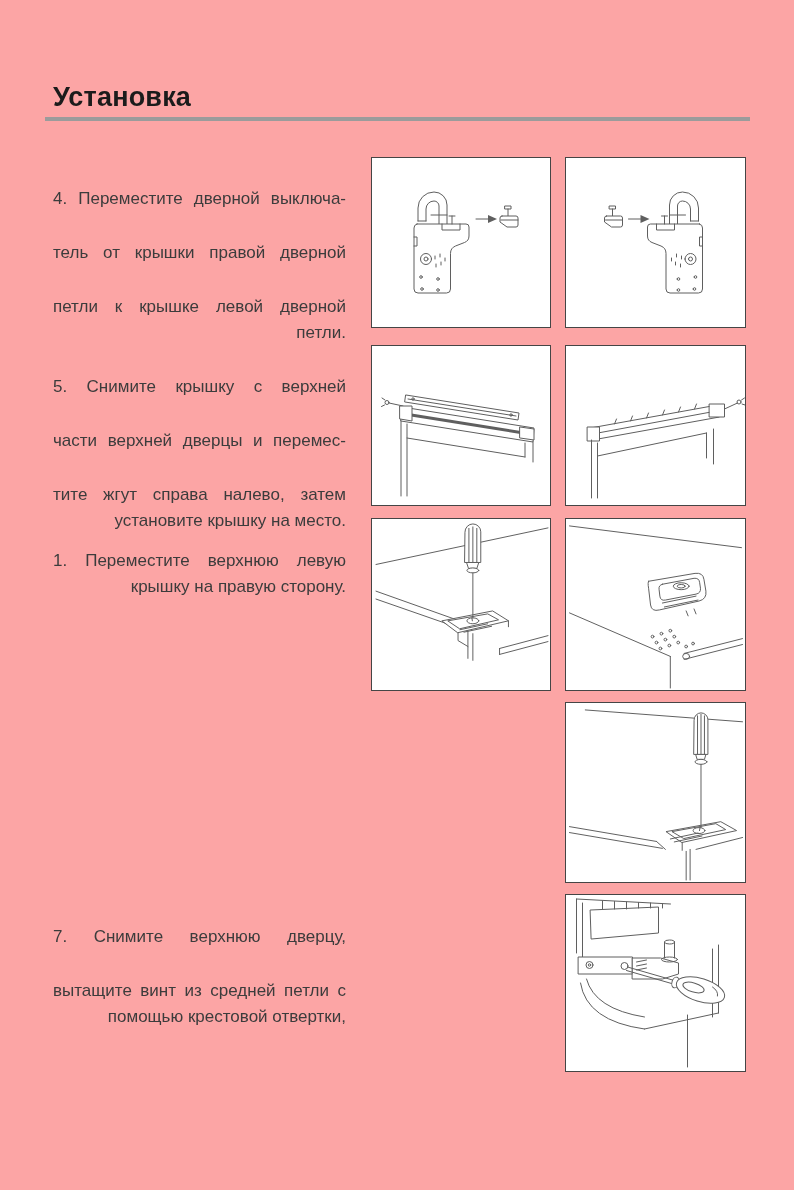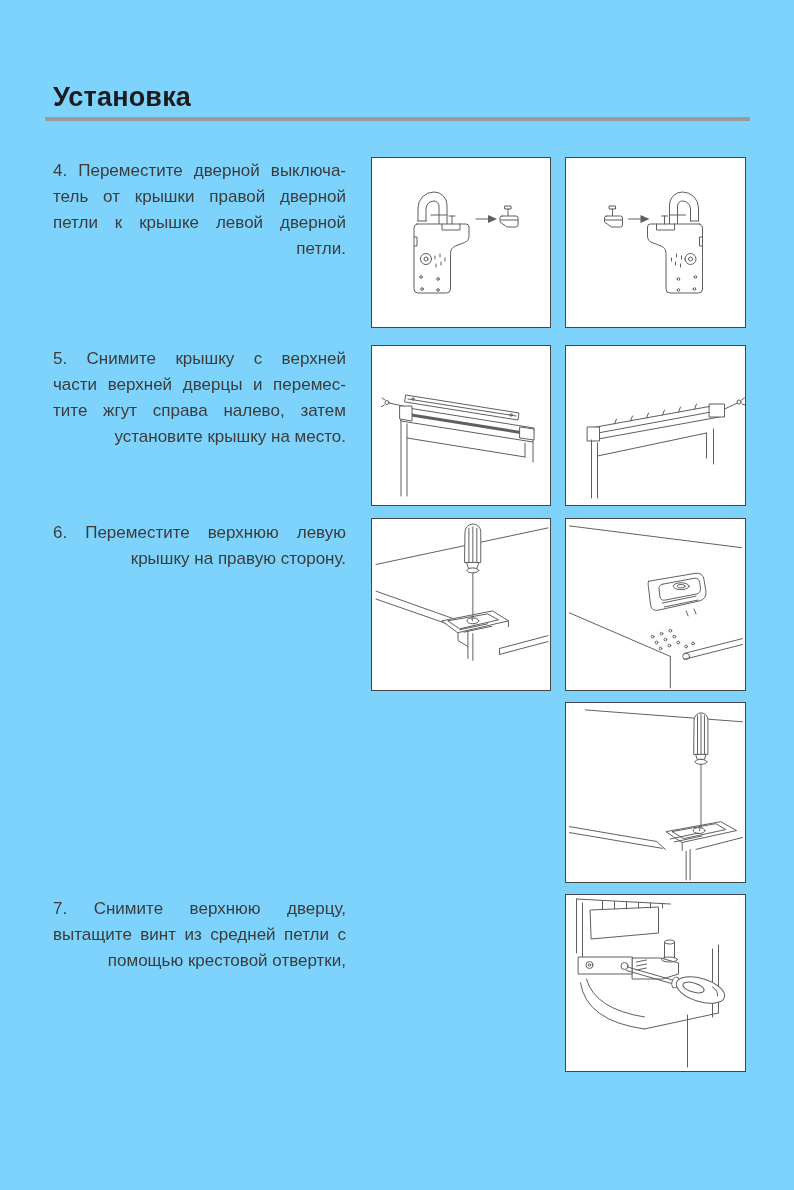--- a/index.html
+++ b/index.html
@@ -1,30 +1,30 @@
 <!DOCTYPE html>
 <html><head>
 <meta charset="utf-8">
 <style>
   html,body{margin:0;padding:0;}
   body{
     width:794px;height:1190px;background:#ffffff;position:relative;overflow:hidden;
     font-family:"Liberation Sans","DejaVu Sans",sans-serif;
   }
-  .page{position:absolute;inset:0;background:#7dd3fc;}
+  .page{position:absolute;inset:0;background:#fca5a5;}
   .title{
     position:absolute;left:53px;top:82px;font-size:27px;font-weight:bold;
     color:#1b1b1b;letter-spacing:.2px;
   }
   .rule{position:absolute;left:45px;top:117px;width:705px;height:4px;background:#9b9b9b;}
   .step{
     position:absolute;left:53px;width:293px;color:#3c3c3c;font-size:17px;line-height:26px;
   }
   .line{text-align:right;white-space:nowrap;}
-  .jl{text-align:justify;text-align-last:justify;white-space:normal;}
+  .jl{text-align:justify;text-align-last:justify;white-space:normal;margin-top:28px;}
   #step-4{top:158px;} #step-5{top:346px;} #step-6{top:520px;} #step-7{top:896px;}
   .fig{
     position:absolute;border:1px solid #454545;background:#ffffff;box-sizing:border-box;
   }
   #fig-4a{left:371px;top:157px;width:180px;height:171px;}
   #fig-4b{left:565px;top:157px;width:181px;height:171px;}
   #fig-5a{left:371px;top:345px;width:180px;height:161px;}
   #fig-5b{left:565px;top:345px;width:181px;height:161px;}
   #fig-6a{left:371px;top:518px;width:180px;height:173px;}
   #fig-6b{left:565px;top:518px;width:181px;height:173px;}
@@ -52,21 +52,21 @@
   </div>
 
   <div class="step" id="step-5">
     <div class="line jl">5. Снимите крышку с верхней</div>
     <div class="line jl">части верхней дверцы и перемес-</div>
     <div class="line jl">тите жгут справа налево, затем</div>
     <div class="line">установите крышку на место.</div>
   </div>
 
   <div class="step" id="step-6">
-    <div class="line jl">6. Переместите верхнюю левую</div>
+    <div class="line jl">1. Переместите верхнюю левую</div>
     <div class="line">крышку на правую сторону.</div>
   </div>
 
   <div class="step" id="step-7">
     <div class="line jl">7. Снимите верхнюю дверцу,</div>
     <div class="line jl">вытащите винт из средней петли с</div>
     <div class="line">помощью крестовой отвертки,</div>
   </div>
 
   <div class="fig" id="fig-4a">

